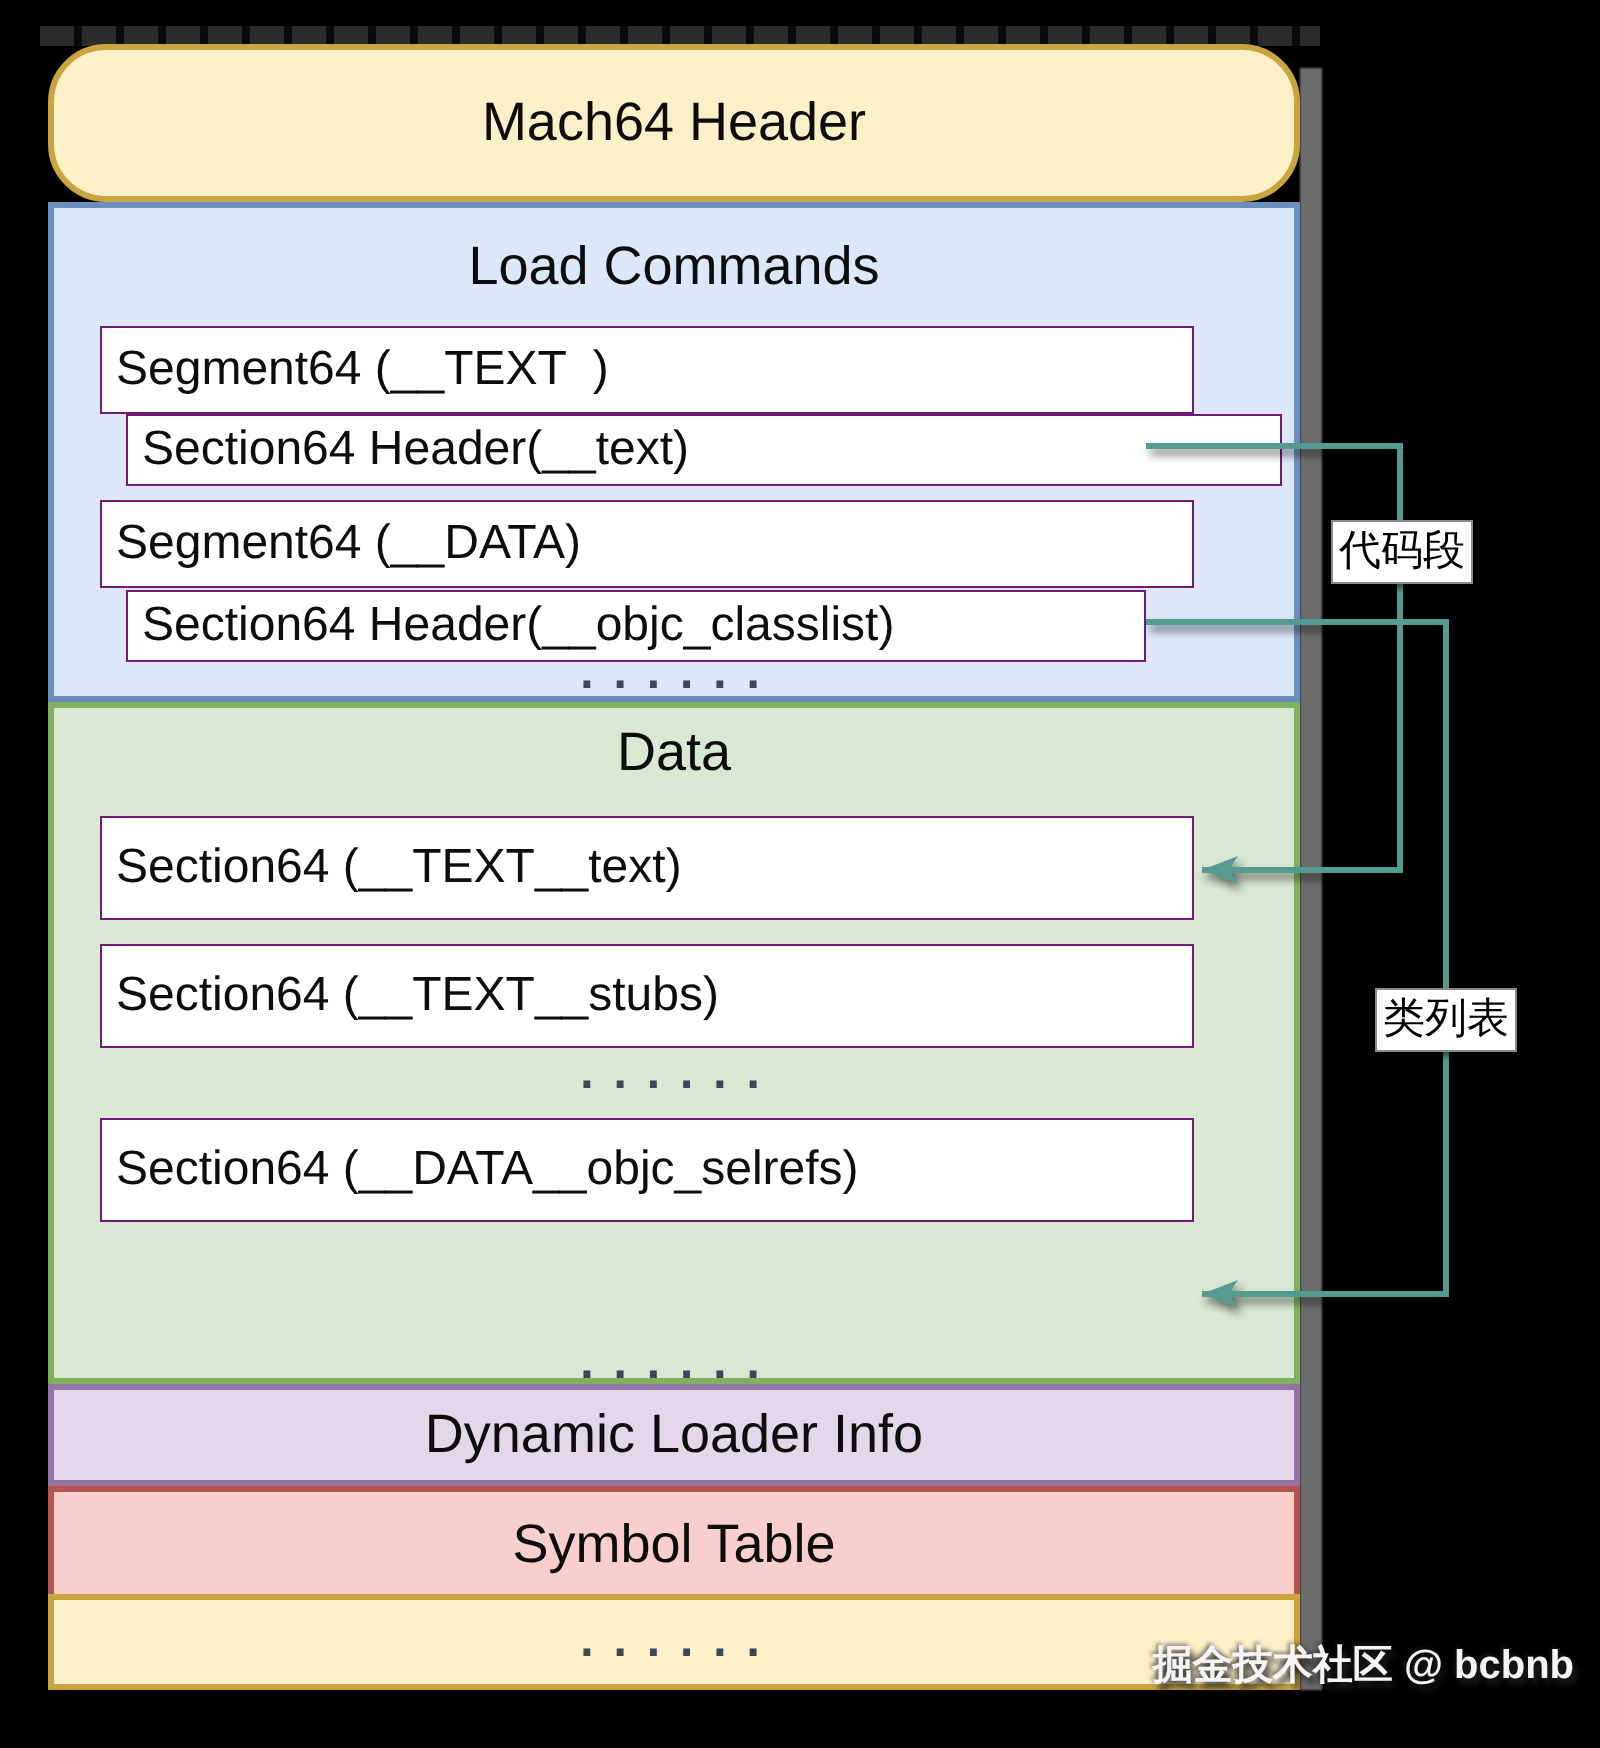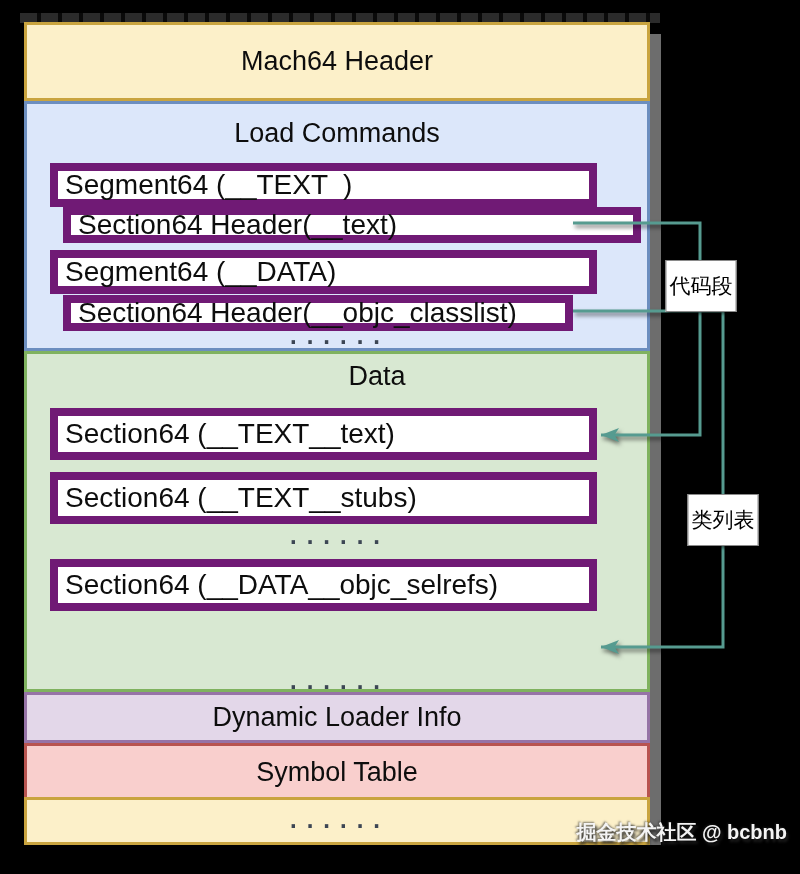--- a/index.html
+++ b/index.html
@@ -17,63 +17,63 @@
   }
   .sec{position:absolute;left:24px;width:626px;box-sizing:border-box;border:3px solid #000;}
   .sec-yellow{background:#FCF0C9;border-color:#C9A43F;}
   .sec-blue{background:#DCE7FA;border-color:#6C8EBF;}
   .sec-green{background:#D8E8D2;border-color:#7FB25F;}
   .sec-purple{background:#E3D7E9;border-color:#9673A6;}
   .sec-red{background:#F9CFCD;border-color:#B85450;}
   .flexmid{display:flex;align-items:center;justify-content:center;}
   .sec-title{width:100%;text-align:center;font-size:27px;color:#0d0d0d;}
   .wbox{
-    position:absolute;background:#fff;border:8px solid #701a75;box-sizing:border-box;
-    display:flex;align-items:center;padding-left:7px;font-size:28px;white-space:pre;color:#0d0d0d;
+    position:absolute;background:#fff;border:1px solid #701a75;box-sizing:border-box;
+    display:flex;align-items:center;padding-left:7px;font-size:24px;white-space:pre;color:#0d0d0d;
   }
   .dots{
     position:absolute;left:0;width:100%;text-align:center;
     font-family:"DejaVu Sans Mono",monospace;font-weight:900;font-size:21px;
     letter-spacing:4px;line-height:14px;color:#3c4654;
   }
   #connectors{position:absolute;left:0;top:0;pointer-events:none;}
   .conn-label{
     position:absolute;transform:translateX(-50%);background:#fff;border:1px solid #8a8a8a;
-    font-size:21px;line-height:26px;padding:12px 3px;color:#000;white-space:nowrap;
+    font-size:21px;line-height:26px;padding:2px 3px;color:#000;white-space:nowrap;
     box-shadow:2px 2px 3px rgba(0,0,0,.55);
   }
   .watermark{
     position:absolute;right:13px;top:819px;font-size:20px;font-weight:bold;color:#f4f4f4;
     white-space:nowrap;
     text-shadow:2px 3px 3px rgba(35,35,35,.95),-1px -1px 2px rgba(35,35,35,.6);
   }
 </style>
 </head>
 <body>
 
 <div id="canvas">
 
   <div class="topstrip"></div>
   <div class="shadow-right"></div>
 
-  <section class="sec sec-yellow flexmid" style="top:22px;height:79px;">
+  <section class="sec sec-yellow flexmid" style="top:22px;height:79px;border-radius:29px;">
     <div class="sec-title">Mach64 Header</div>
   </section>
 
   <section class="sec sec-blue" style="top:101px;height:250px;">
     <div class="sec-title" style="margin-top:14px;">Load Commands</div>
     <div class="wbox" style="left:23px;top:59px;width:547px;height:44px;">Segment64 (__TEXT  )</div>
     <div class="wbox" style="left:36px;top:103px;width:578px;height:36px;">Section64 Header(__text)</div>
     <div class="wbox" style="left:23px;top:146px;width:547px;height:44px;">Segment64 (__DATA)</div>
     <div class="wbox" style="left:36px;top:191px;width:510px;height:36px;">Section64 Header(__objc_classlist)</div>
     <div class="dots" style="top:226px;">......</div>
   </section>
 
   <section class="sec sec-green" style="top:351px;height:341px;">
-    <div class="sec-title" style="margin-top:7px;padding-left:40px;">Data</div>
+    <div class="sec-title" style="margin-top:7px;">Data</div>
     <div class="wbox" style="left:23px;top:54px;width:547px;height:52px;">Section64 (__TEXT__text)</div>
     <div class="wbox" style="left:23px;top:118px;width:547px;height:52px;">Section64 (__TEXT__stubs)</div>
     <div class="dots" style="top:176px;">......</div>
     <div class="wbox" style="left:23px;top:205px;width:547px;height:52px;">Section64 (__DATA__objc_selrefs)</div>
     <div class="dots" style="top:321px;">......</div>
   </section>
 
   <section class="sec sec-purple flexmid" style="top:692px;height:51px;">
     <div class="sec-title">Dynamic Loader Info</div>
   </section>

